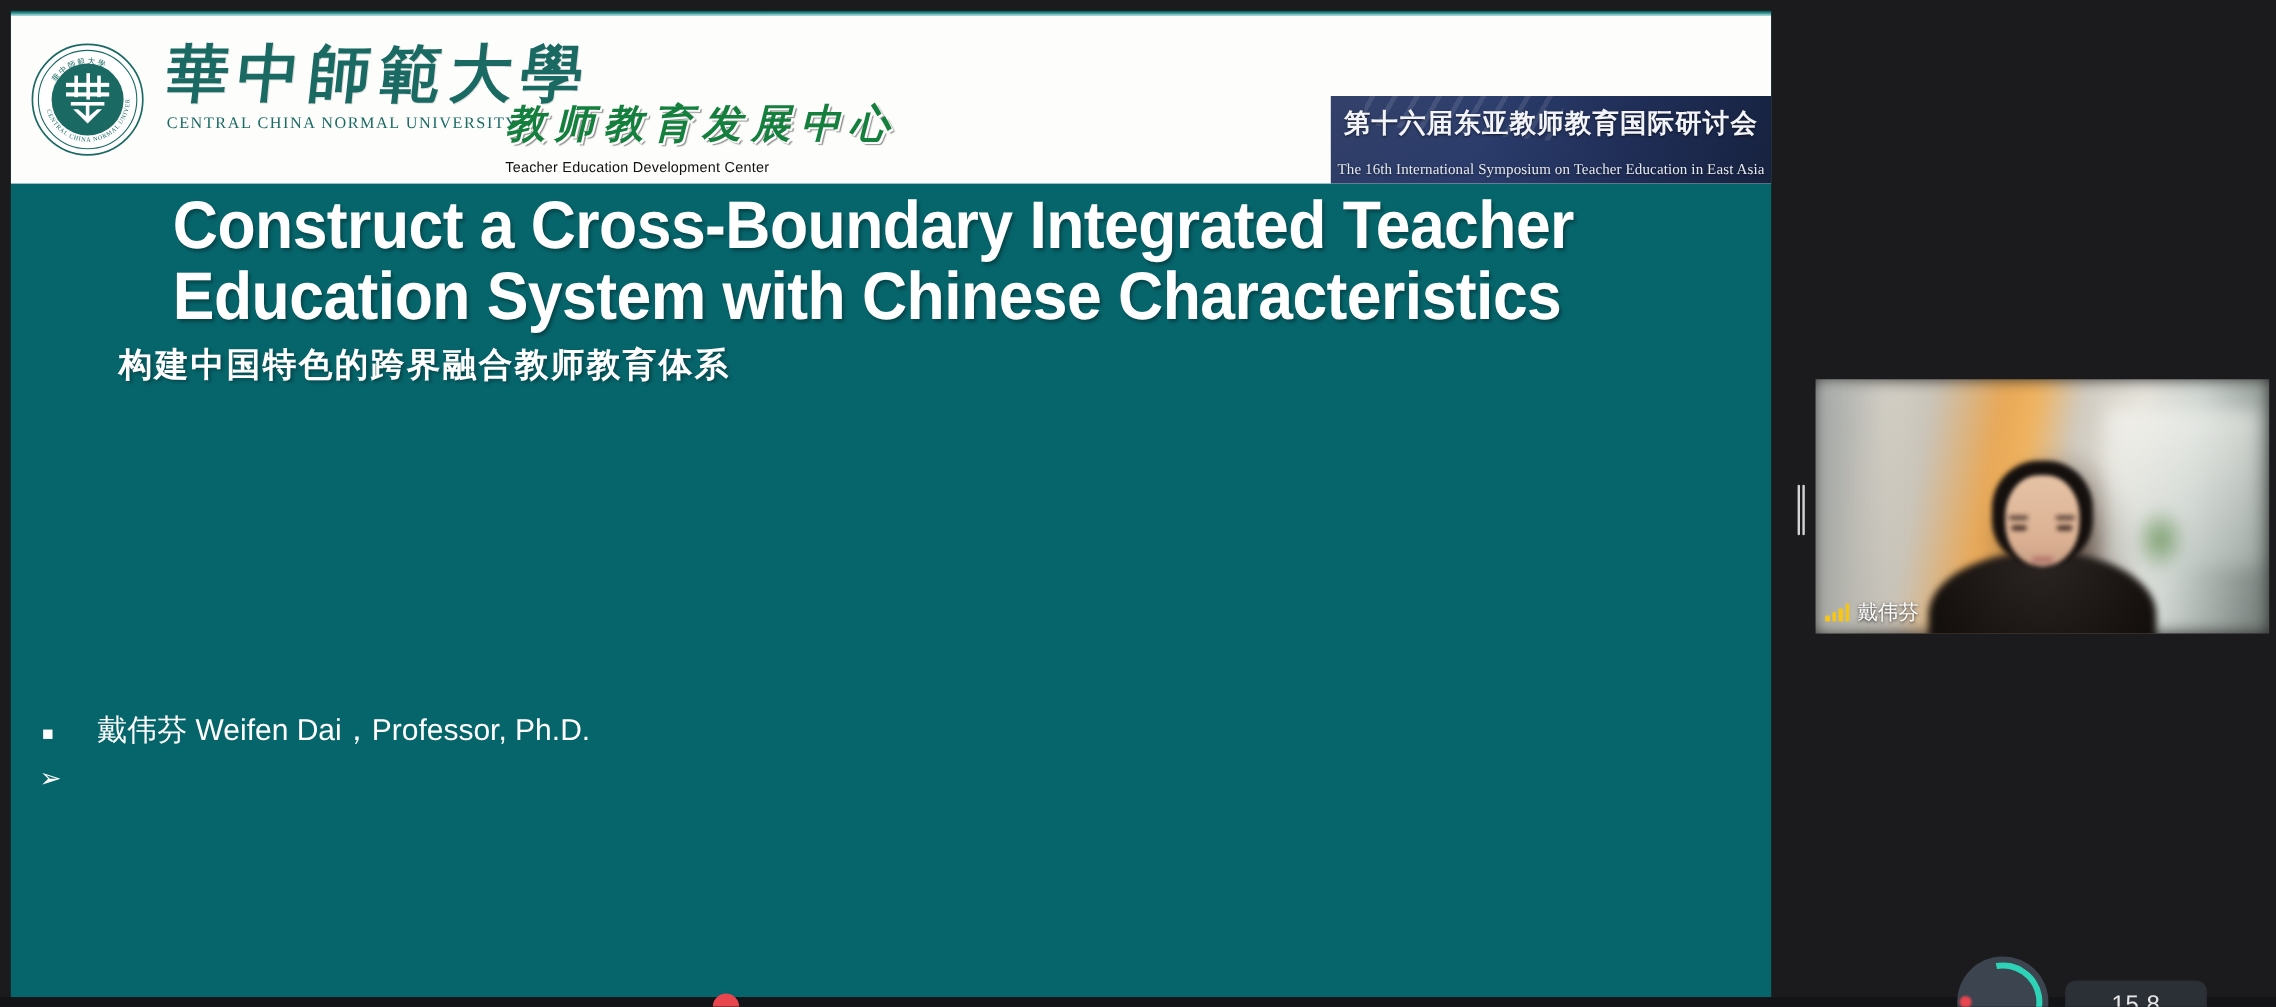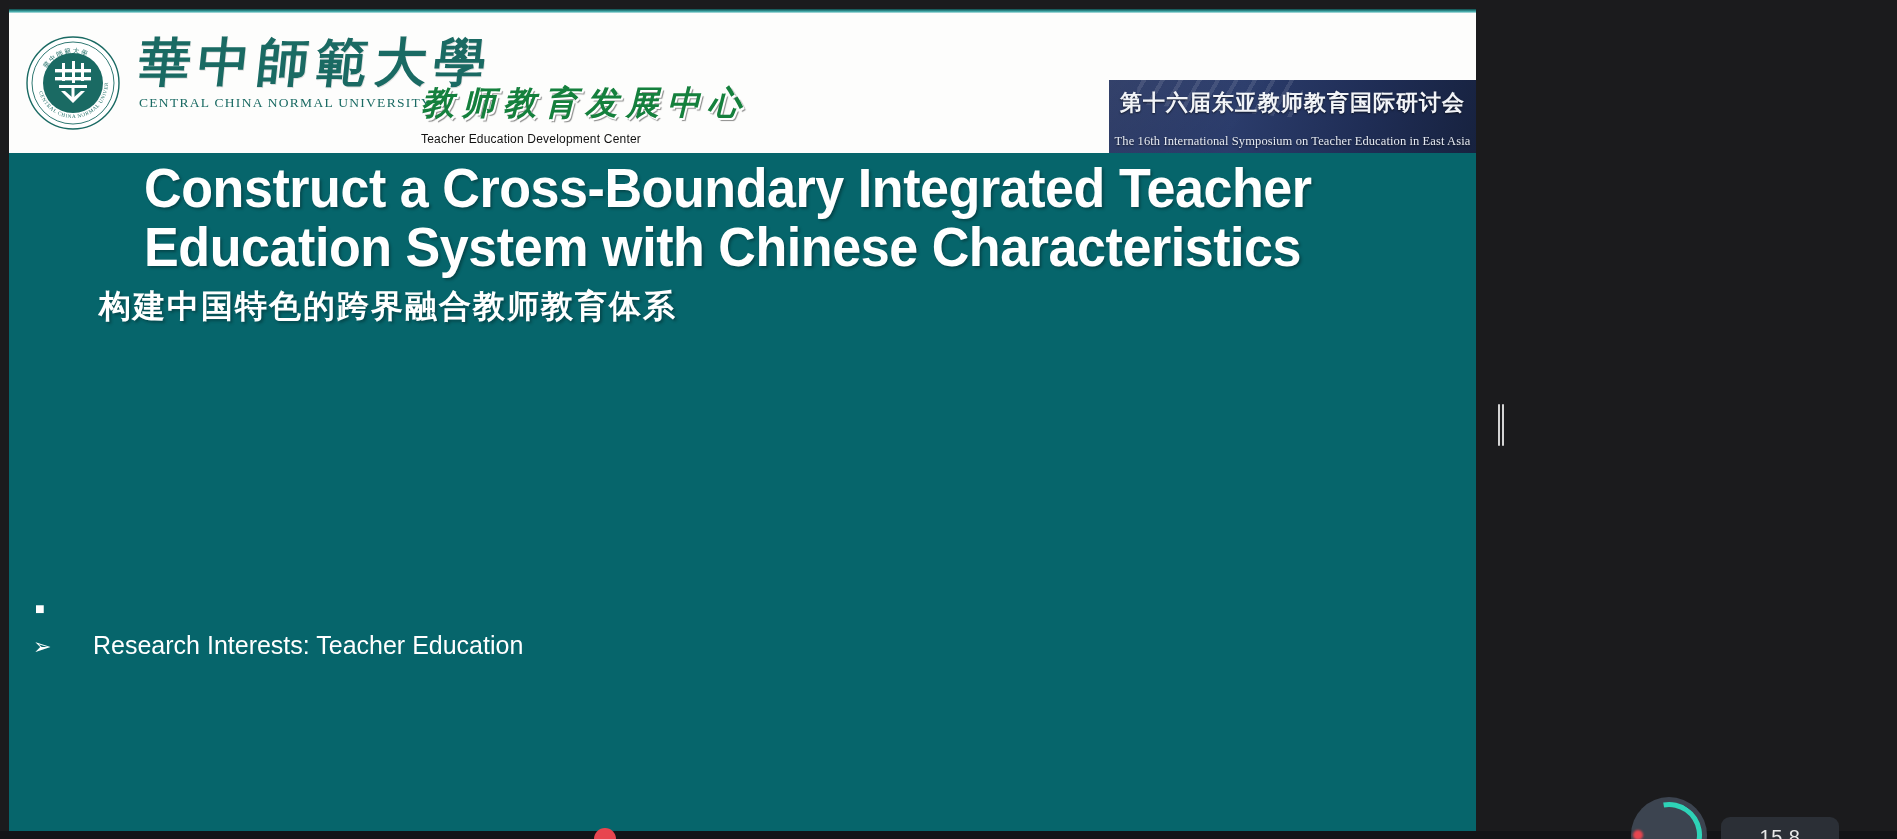--- a/index.html
+++ b/index.html
@@ -106,21 +106,21 @@
   .title-en {
     font-family: "Liberation Sans", sans-serif;
     font-weight: 700; font-size: 56px; line-height: 1.05;
     color: #ffffff; letter-spacing: -0.5px;
     transform: scaleX(0.93); transform-origin: center top;
     text-shadow: 2px 2px 3px rgba(0,0,0,.30);
   }
   .title-cn {
     margin-top: 12px;
     font-family: "Liberation Sans", sans-serif;
-    font-weight: 700; font-size: 32px; line-height: 1.1;
+    font-weight: 700; font-size: 28px; line-height: 1.1;
     color: #ffffff; letter-spacing: 2px;
     text-shadow: 2px 2px 3px rgba(0,0,0,.30);
   }
 
   
   .bullets { position: absolute; left: 22px; top: 582px; }
   .bullet-row {
     display: flex; align-items: baseline;
     color: #ffffff;
     font-family: "Liberation Sans", sans-serif;
@@ -328,33 +328,59 @@
     </div>
 
     <div class="title-wrap">
       <div class="title-en">Construct a Cross-Boundary Integrated Teacher Education System with Chinese Characteristics</div>
       <div class="title-cn">构建中国特色的跨界融合教师教育体系</div>
     </div>
 
     <div class="bullets">
       <div class="bullet-row">
         <span class="bullet-marker sq">■</span>
+        <span class="bullet-text">戴伟芬 Weifen Dai，Professor, Ph.D.</span>
       </div>
       <div class="bullet-row">
         <span class="bullet-marker arw">➢</span>
-        <span class="bullet-text indent">Research Interests: Teacher Education</span>
       </div>
     </div>
   </div>
 
   <div class="drag-handle">
     <span></span>
       <span></span>
   </div>
 
+  <div class="video-tile">
+    <div class="vt-bg"></div>
+    <div class="vt-dark-left"></div>
+    <div class="vt-shelf"></div>
+    <div class="vt-plant"></div>
+    <div class="vt-person">
+      <div class="vt-body"></div>
+      <div class="vt-hair"></div>
+      <div class="vt-face">
+        <div class="vt-brow l"></div>
+          <div class="vt-brow r"></div>
+        <div class="vt-eye l"></div>
+          <div class="vt-eye r"></div>
+        <div class="vt-mouth"></div>
+      </div>
+    </div>
+    <div class="vt-namebar">
+      <span class="sig-bars">
+        <i></i>
+          <i></i>
+          <i></i>
+          <i></i>
+      </span>
+      <span class="vt-name">戴伟芬</span>
+    </div>
+  </div>
 
   <div class="bottom-band"></div>
   <div class="rec-dot"></div>
   <div class="gauge">
     <div class="gauge-red"></div>
   </div>
   <div class="pill">15.8</div>
 
 </div>
 

